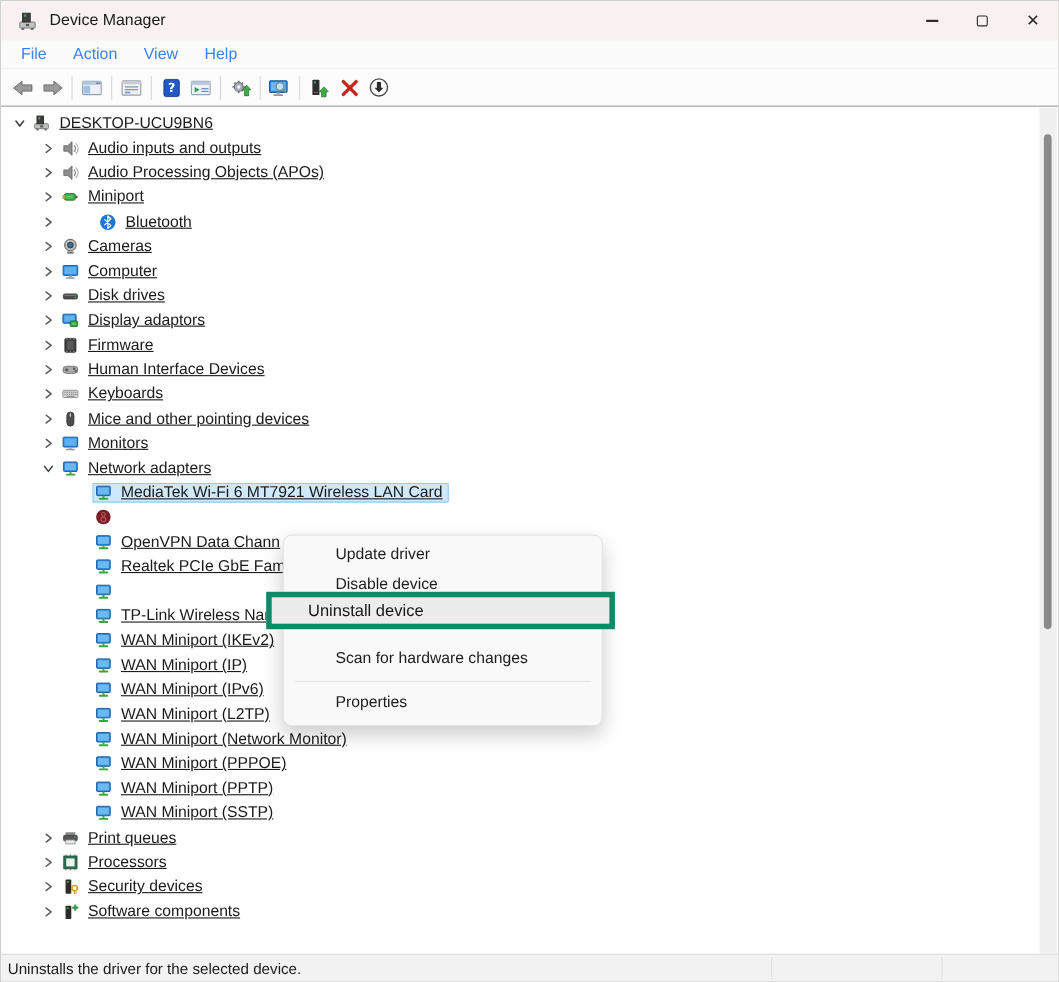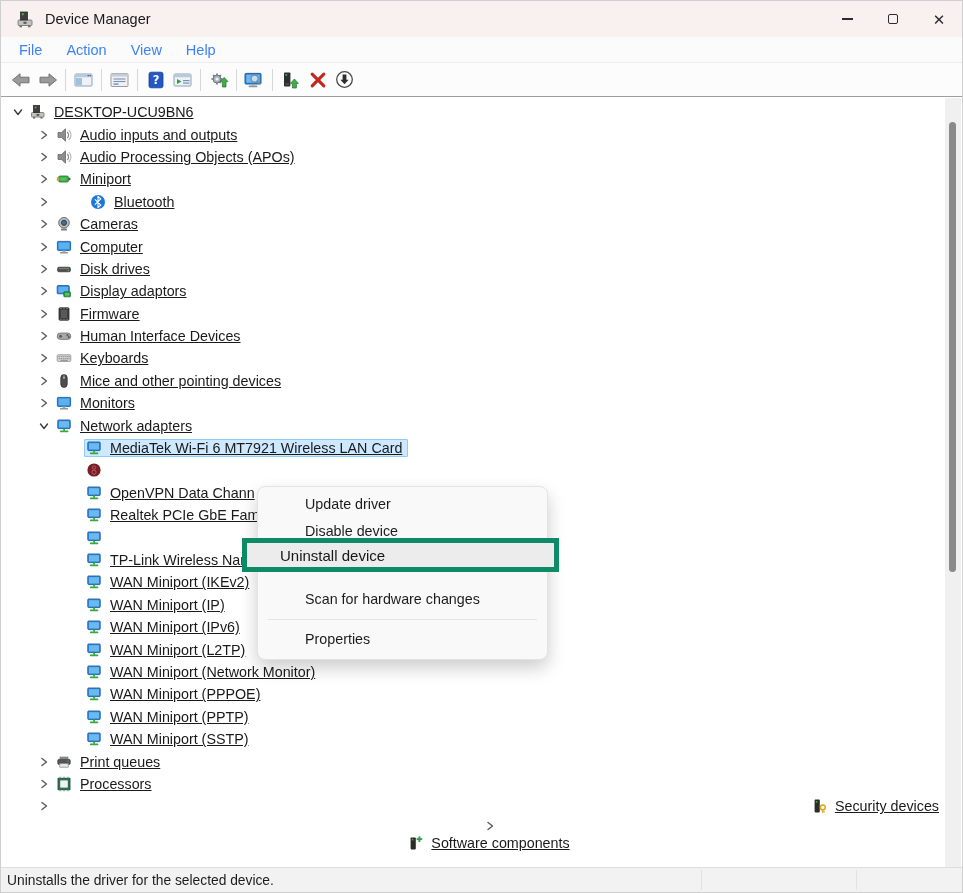--- a/index.html
+++ b/index.html
@@ -724,40 +724,40 @@
                   <line x1="8" y1="13.6" x2="8" y2="15.4"></line>
                   <line x1="12" y1="13.6" x2="12" y2="15.4"></line>
                 </g>
                 <rect x="2" y="2.2" width="12" height="11.6" fill="#2f6f52" stroke="#1e4f3a" stroke-width="0.8"></rect>
                 <rect x="4.2" y="4.4" width="7.6" height="7.2" fill="#eef3ee"></rect>
               </svg>
             </span>
             <span class="tlabel">Processors</span>
           </span>
         </div>
-        <div class="trow" style="padding-left: 34px; justify-content: space-between;">
+        <div class="trow" style="padding-left: 34px;">
           <span class="chev">
             <svg width="10" height="10" viewBox="0 0 10 10">
               <path d="M3 1.5 L7.5 5 L3 8.5" fill="none" stroke="#5a5a5a" stroke-width="1.4" stroke-linecap="round" stroke-linejoin="round"></path>
             </svg>
           </span>
           <span class="iconlab">
             <span class="ticon">
               <svg width="16" height="16" viewBox="0 0 16 16">
                 <rect x="3.6" y="1.6" width="5.2" height="12.8" rx="0.8" fill="#2b2b2b"></rect>
                 <rect x="4.8" y="3" width="1.6" height="1.6" fill="#3fae49"></rect>
                 <circle cx="11.8" cy="9.4" r="2.4" fill="none" stroke="#d9a521" stroke-width="1.5"></circle>
                 <rect x="11.1" y="11.4" width="1.4" height="3.4" fill="#d9a521"></rect>
                 <rect x="12.5" y="13.2" width="1.4" height="1.1" fill="#d9a521"></rect>
               </svg>
             </span>
             <span class="tlabel">Security devices</span>
           </span>
         </div>
-        <div class="trow" style="padding-left: 34px; flex-direction: column;">
+        <div class="trow" style="padding-left: 34px;">
           <span class="chev">
             <svg width="10" height="10" viewBox="0 0 10 10">
               <path d="M3 1.5 L7.5 5 L3 8.5" fill="none" stroke="#5a5a5a" stroke-width="1.4" stroke-linecap="round" stroke-linejoin="round"></path>
             </svg>
           </span>
           <span class="iconlab">
             <span class="ticon">
               <svg width="16" height="16" viewBox="0 0 16 16">
                 <rect x="3.6" y="2.4" width="5.2" height="12" rx="0.8" fill="#2b2b2b"></rect>
                 <rect x="4.8" y="3.8" width="1.6" height="1.6" fill="#3fae49"></rect>

